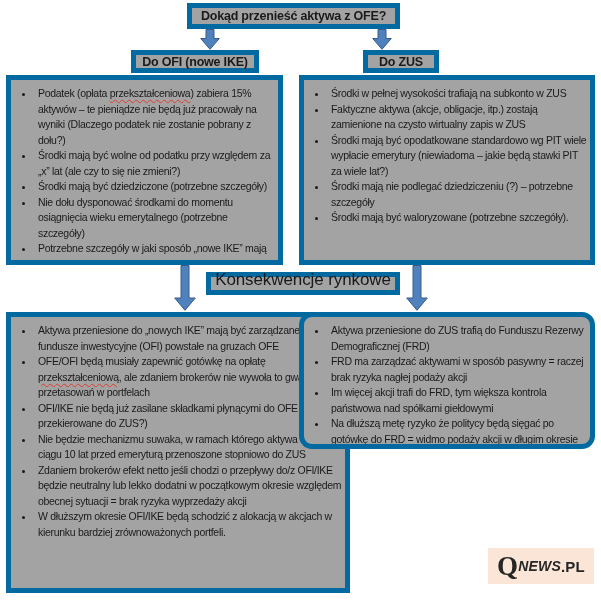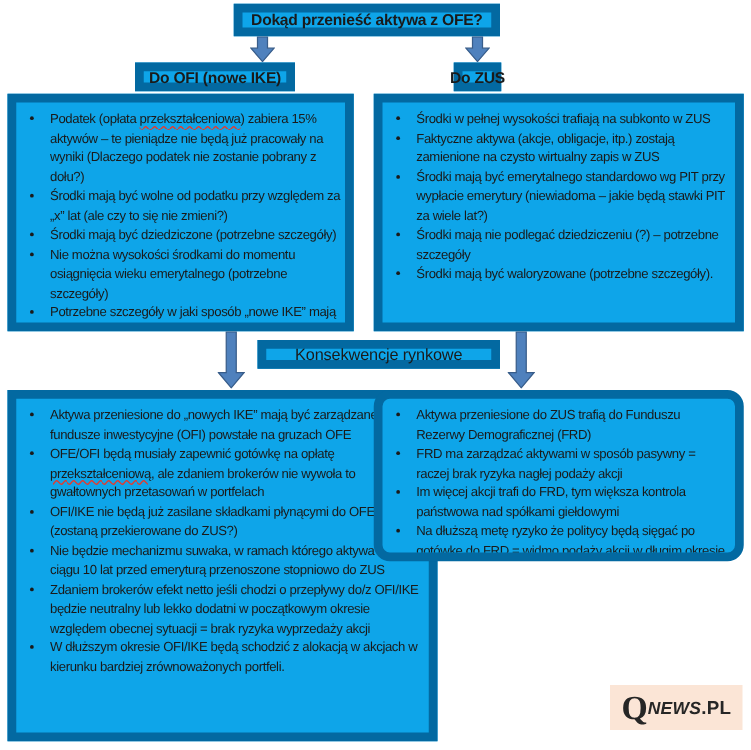--- a/index.html
+++ b/index.html
@@ -1,29 +1,29 @@
 <!DOCTYPE html>
 <html lang="pl"><head>
 <meta charset="utf-8">
 <style>
   html,body{margin:0;padding:0;background:#ffffff;}
   #canvas{
     position:relative;width:601px;height:600px;background:#ffffff;
     font-family:"Liberation Sans",sans-serif;color:#1a1a1a;overflow:hidden;
   }
   .box{
-    position:absolute;background:#0ea5e9;border:7px solid #0369a1;box-sizing:border-box;
+    position:absolute;background:#a3a3a3;border:5px solid #0369a1;box-sizing:border-box;
   }
   .label-box{
     display:flex;align-items:center;justify-content:center;
     font-weight:700;font-size:12.5px;letter-spacing:-0.2px;white-space:nowrap;
   }
   .plain-box{
-    display:flex;align-items:center;justify-content:center;
-    font-weight:400;font-size:13px;letter-spacing:-0.1px;white-space:nowrap;
+    display:flex;align-items:flex-end;justify-content:center;
+    font-weight:400;font-size:17px;letter-spacing:-0.1px;white-space:nowrap;
   }
   .content-box{overflow:hidden;}
   ul.blist{
     list-style:disc outside;margin:0;padding:6px 3px 0 24px;
     font-size:10.5px;line-height:15.5px;letter-spacing:-0.3px;
   }
   ul.blist li{padding-left:3px;margin:0;}
   .sq{
     text-decoration:underline wavy #e03c31;
     text-decoration-thickness:1px;text-underline-offset:2px;
@@ -47,42 +47,42 @@
     <span>Dokąd przenieść aktywa z OFE?</span>
   </div>
 
   <svg class="arrow" style="left:200px;top:29px;" width="20" height="21" viewBox="0 0 20 21">
     <path d="M6 0.5 L14 0.5 L14 9.5 L19.3 9.5 L10 20.3 L0.7 9.5 L6 9.5 Z" stroke-width="1" stroke="#385d8a" fill="#4f81bd"></path>
   </svg>
   <svg class="arrow" style="left:372px;top:29px;" width="20" height="21" viewBox="0 0 20 21">
     <path d="M6 0.5 L14 0.5 L14 9.5 L19.3 9.5 L10 20.3 L0.7 9.5 L6 9.5 Z" stroke-width="1" stroke="#385d8a" fill="#4f81bd"></path>
   </svg>
 
-  <div class="box label-box" style="left:108px;top:50px;width:128px;height:23px;">
+  <div class="box label-box" style="left:131px;top:50px;width:128px;height:23px;">
     <span>Do OFI (nowe IKE)</span>
   </div>
-  <div class="box label-box" style="left:363px;top:50px;width:38px;height:23px;">
+  <div class="box label-box" style="left:363px;top:50px;width:76px;height:23px;">
     <span>Do ZUS</span>
   </div>
 
   <div class="box content-box" style="left:6px;top:75px;width:277px;height:190px;">
     <ul class="blist">
       <li><span>Podatek (opłata </span><span class="sq">przekształceniowa</span><span>) zabiera 15% aktywów – te pieniądze nie będą już pracowały na wyniki (Dlaczego podatek nie zostanie pobrany z dołu?)</span></li>
       <li>Środki mają być wolne od podatku przy względem za „x” lat (ale czy to się nie zmieni?)</li>
       <li>Środki mają być dziedziczone (potrzebne szczegóły)</li>
-      <li>Nie można wysokości środkami do momentu osiągnięcia wieku emerytalnego (potrzebne szczegóły)</li>
+      <li>Nie dołu dysponować środkami do momentu osiągnięcia wieku emerytalnego (potrzebne szczegóły)</li>
       <li>Potrzebne szczegóły w jaki sposób „nowe IKE” mają być powiązane z istniejącymi już IKE, które działają na zupełnie innych zasadach.</li>
     </ul>
   </div>
 
   <div class="box content-box" style="left:299px;top:75px;width:296px;height:190px;">
     <ul class="blist">
       <li>Środki w pełnej wysokości trafiają na subkonto w ZUS</li>
       <li>Faktyczne aktywa (akcje, obligacje, itp.) zostają zamienione na czysto wirtualny zapis w ZUS</li>
-      <li>Środki mają być emerytalnego standardowo wg PIT przy wypłacie emerytury (niewiadoma – jakie będą stawki PIT za wiele lat?)</li>
+      <li>Środki mają być opodatkowane standardowo wg PIT wiele wypłacie emerytury (niewiadoma – jakie będą stawki PIT za wiele lat?)</li>
       <li>Środki mają nie podlegać dziedziczeniu (?) – potrzebne szczegóły</li>
       <li>Środki mają być waloryzowane (potrzebne szczegóły).</li>
     </ul>
   </div>
 
   <svg class="arrow" style="left:174px;top:265px;" width="22" height="46" viewBox="0 0 22 46">
     <path d="M7 0.5 L15 0.5 L15 33 L21.3 33 L11 45.3 L0.7 33 L7 33 Z" stroke-width="1" stroke="#385d8a" fill="#4f81bd"></path>
   </svg>
   <svg class="arrow" style="left:406px;top:265px;" width="22" height="46" viewBox="0 0 22 46">
     <path d="M7 0.5 L15 0.5 L15 33 L21.3 33 L11 45.3 L0.7 33 L7 33 Z" stroke-width="1" stroke="#385d8a" fill="#4f81bd"></path>

